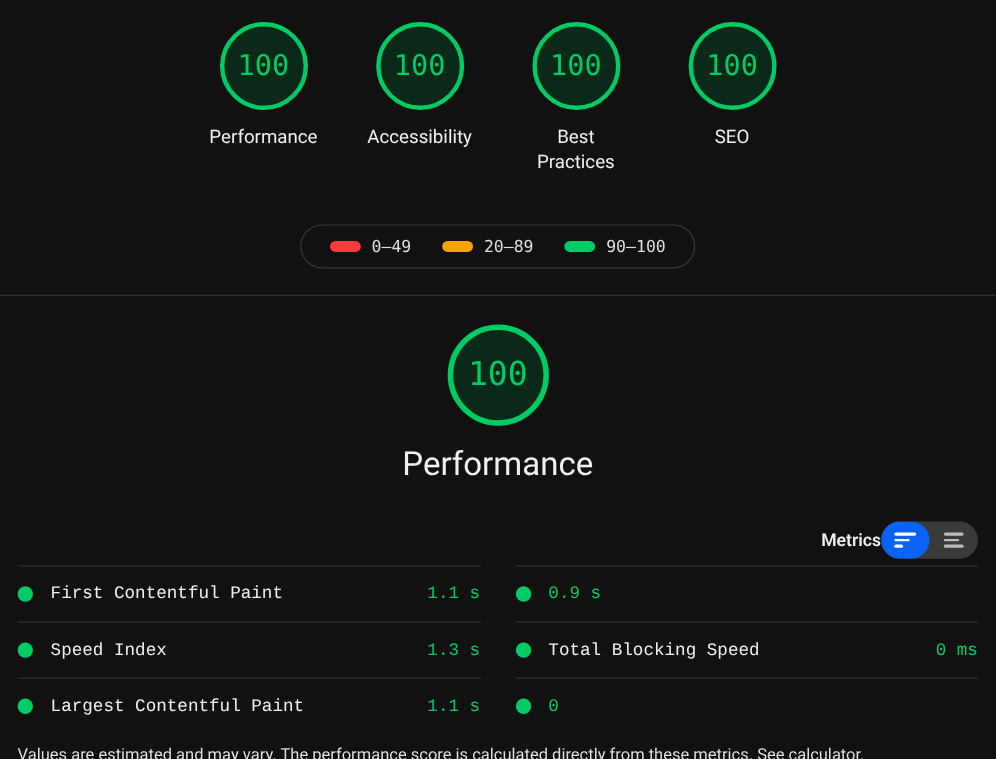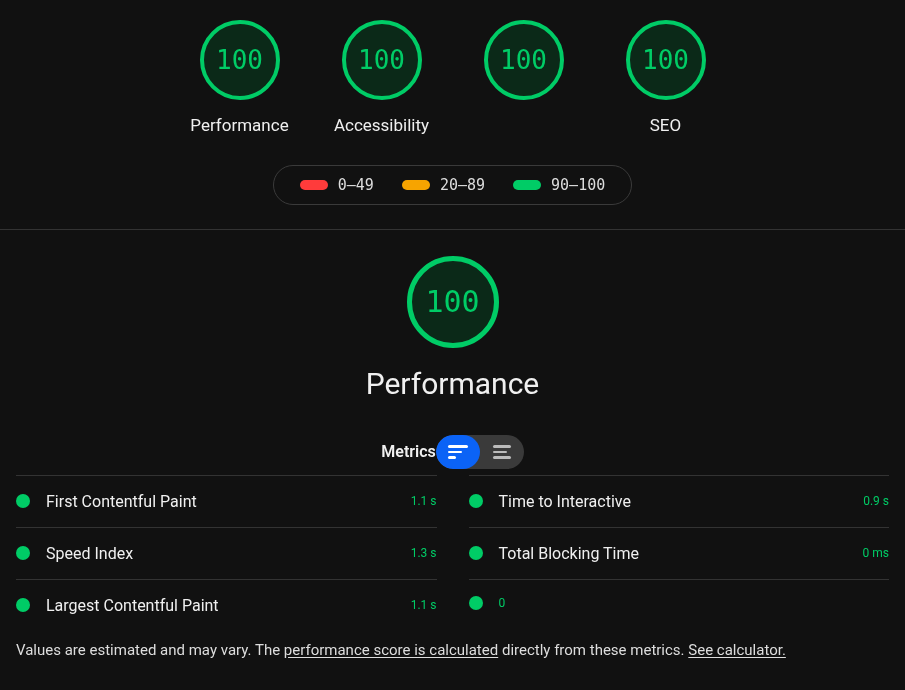--- a/index.html
+++ b/index.html
@@ -41,21 +41,21 @@
       color: #00cc66;
     }
     .gauge-label {
       margin-top: 14px;
       font-size: 17px;
       color: #f0f0f0;
       text-align: center;
       line-height: 1.35;
     }
     .legend {
-      margin: 28px auto 0;
+      margin: 44px auto 0;
       display: flex;
       align-items: center;
       gap: 28px;
       border: 1px solid #3a3a3a;
       border-radius: 999px;
       padding: 10px 26px;
       width: fit-content;
       font-family: "Menlo", "Consolas", monospace;
       font-size: 15px;
       color: #ddd;
@@ -93,21 +93,21 @@
     }
     .perf-title {
       margin-top: 18px;
       font-size: 30px;
       font-weight: 400;
       color: #f0f0f0;
     }
     .metrics-bar {
       display: flex;
       align-items: center;
-      justify-content: center;
+      justify-content: flex-end;
       margin-top: 34px;
       padding: 0 0 6px;
     }
     .metrics-label {
       font-size: 16px;
       font-weight: 600;
     }
     .toggle-pill {
       display: flex;
       background: #3a3a3a;
@@ -130,42 +130,42 @@
       height: 2.5px;
       background: #fff;
       border-radius: 2px;
       margin: 1.5px 0;
     }
     .toggle-btn:not(.active) .toggle-icon-line { background: #bbb; }
     .metrics-grid {
       display: flex;
       gap: 32px;
     }
-    .metrics-col { flex: 1; }
+    .metrics-col { flex: 1; font-family: Liberation Mono, monospace; }
     .metric-row {
       display: flex;
       align-items: center;
       padding: 16px 0;
       border-top: 1px solid #333;
     }
     .dot {
       width: 14px;
       height: 14px;
       border-radius: 50%;
       background: #00cc66;
       margin-right: 16px;
       flex-shrink: 0;
     }
     .metric-name {
       flex: 1;
       font-size: 16px;
       color: #f0f0f0;
     }
     .metric-value {
-      font-size: 12px;
+      font-size: 16px;
       color: #00cc66;
     }
     .footnote {
       margin-top: 10px;
       font-size: 15px;
       color: #ddd;
     }
     .footnote .link {
       text-decoration: underline;
       text-underline-offset: 2px;
@@ -180,20 +180,21 @@
     <div class="gauge-item">
       <div class="gauge-circle">100</div>
       <div class="gauge-label">Performance</div>
     </div>
     <div class="gauge-item">
       <div class="gauge-circle">100</div>
       <div class="gauge-label">Accessibility</div>
     </div>
     <div class="gauge-item">
       <div class="gauge-circle">100</div>
+      <div class="gauge-label">Best Practices</div>
     </div>
     <div class="gauge-item">
       <div class="gauge-circle">100</div>
       <div class="gauge-label">SEO</div>
     </div>
   </div>
   <div class="legend">
     <div class="legend-item">
       <span class="legend-pill red"></span>
       <span>0–49</span>
@@ -249,26 +250,25 @@
       </div>
       <div class="metric-row">
         <span class="dot"></span>
         <span class="metric-name">Largest Contentful Paint</span>
         <span class="metric-value">1.1 s</span>
       </div>
     </div>
     <div class="metrics-col">
       <div class="metric-row">
         <span class="dot"></span>
-        <span class="metric-name">Time to Interactive</span>
         <span class="metric-value">0.9 s</span>
       </div>
       <div class="metric-row">
         <span class="dot"></span>
-        <span class="metric-name">Total Blocking Time</span>
+        <span class="metric-name">Total Blocking Speed</span>
         <span class="metric-value">0 ms</span>
       </div>
       <div class="metric-row">
         <span class="dot"></span>
         <span class="metric-value">0</span>
       </div>
     </div>
   </div>
 
   <div class="footnote">

